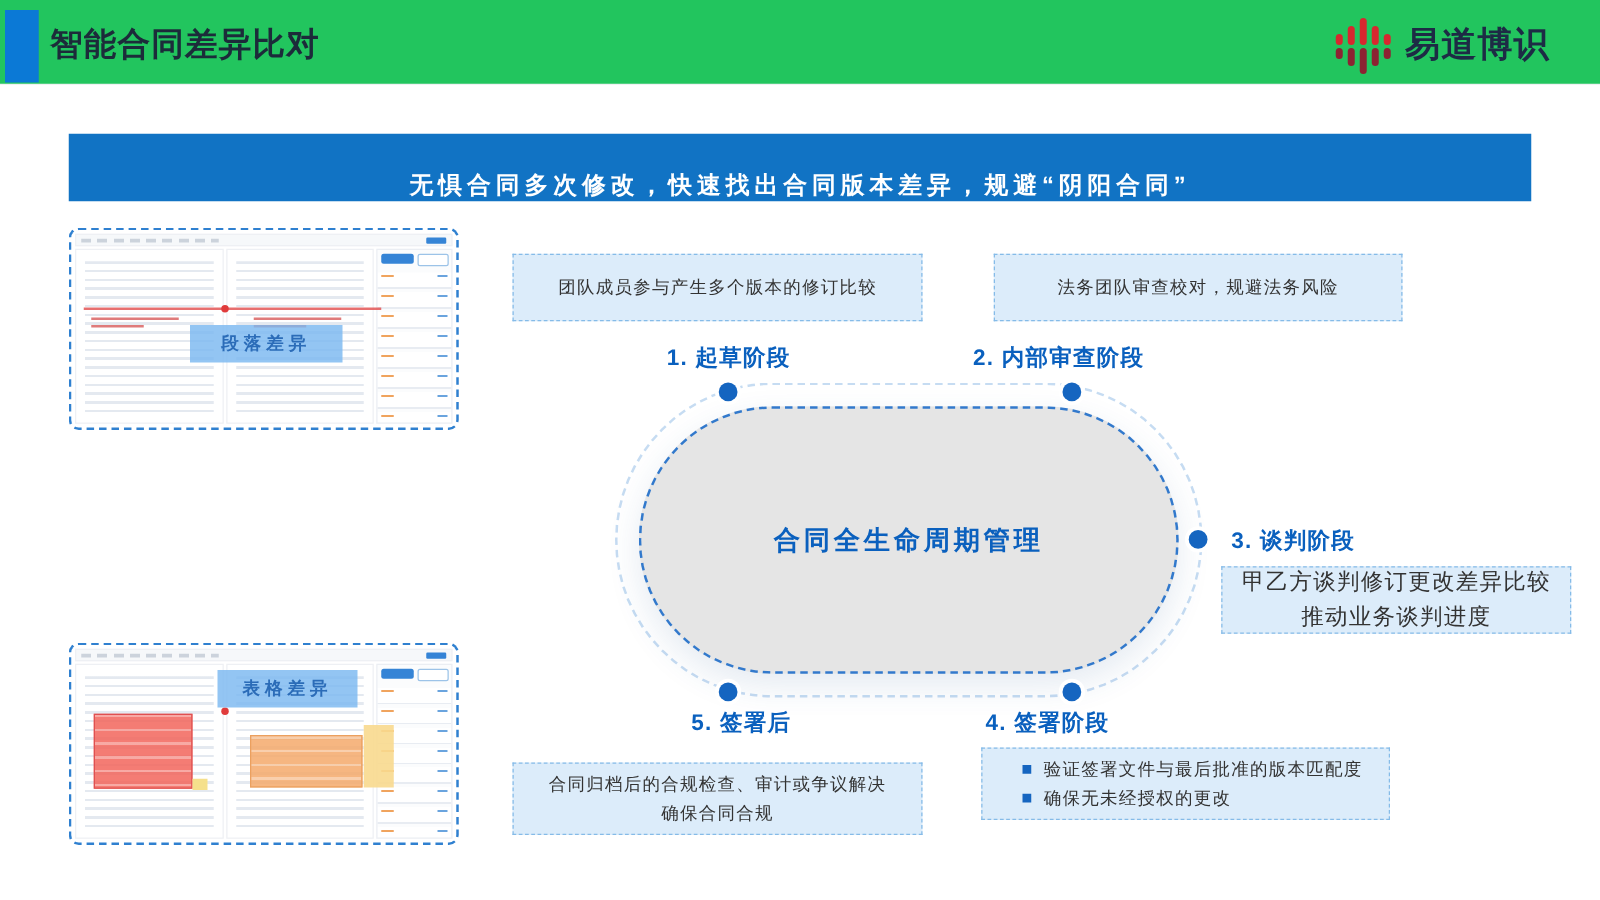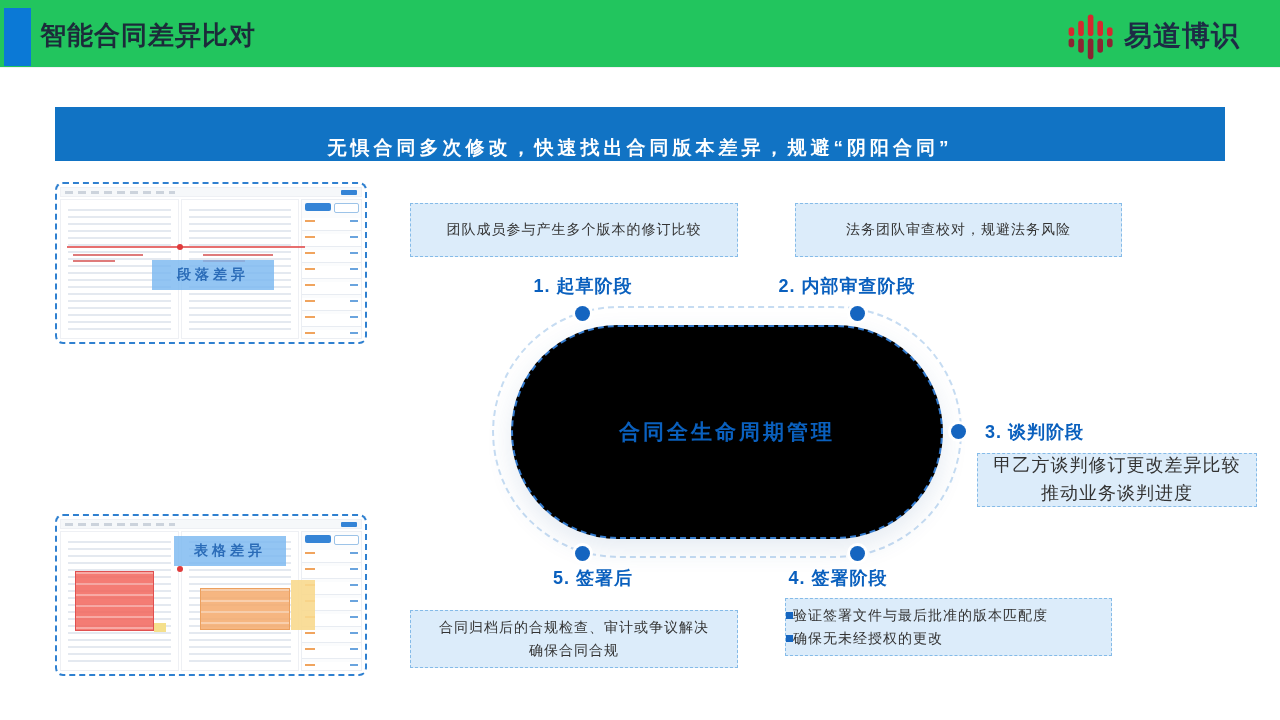--- a/index.html
+++ b/index.html
@@ -61,24 +61,24 @@
       background-image:repeating-linear-gradient(to bottom,rgba(255,255,255,.35) 0 2px,transparent 2px 11px); }
   .tbl-yellow { position:absolute; left:234px; top:64px; width:24px; height:50px; background:rgba(248,217,142,.9); z-index:2; }
 
   
   .stage-note { position:absolute; background:#dcecfa; border:1px dashed #85bbe8; color:#333333; font-size:14px;
       display:flex; flex-direction:column; align-items:center; justify-content:center; line-height:1.65; letter-spacing:1px; }
   .stage-title { position:absolute; width:200px; text-align:center; font-size:18px; font-weight:bold; color:#0a60be; letter-spacing:1px; }
   .stage-title.left-align { width:auto; text-align:left; }
   .stadium-outer { position:absolute; left:492px; top:306px; width:470px; height:252px; border:2px dashed #c6dcf2; border-radius:126px; }
   .stadium-inner { position:absolute; left:511px; top:325px; width:432px; height:214px; border:2px dashed #3279cc; border-radius:107px;
-      background:#000000; box-shadow:0 10px 26px rgba(40,90,150,.12); display:flex; align-items:center; justify-content:center; }
+      background:#e5e5e5; box-shadow:0 10px 26px rgba(40,90,150,.12); display:flex; align-items:center; justify-content:center; }
   .stadium-label { font-size:21px; font-weight:bold; color:#0a60be; letter-spacing:3px; }
   .node-dot { position:absolute; width:15px; height:15px; border-radius:50%; background:#1565c0; box-shadow:0 0 0 3px #ffffff; z-index:6; }
-  .bullet-row { display:flex; align-items:center; width:100%; }
+  .bullet-row { display:flex; align-items:center; gap:10px; width:100%; padding-left:32px; }
   .bullet-sq { width:7px; height:7px; background:#1565c0; flex:none; }
   .note-line { white-space:nowrap; }
 
   
   .brand-svg { width:48px; height:50px; }
 </style>
 </head>
 <body>
 
 <div class="slide">

